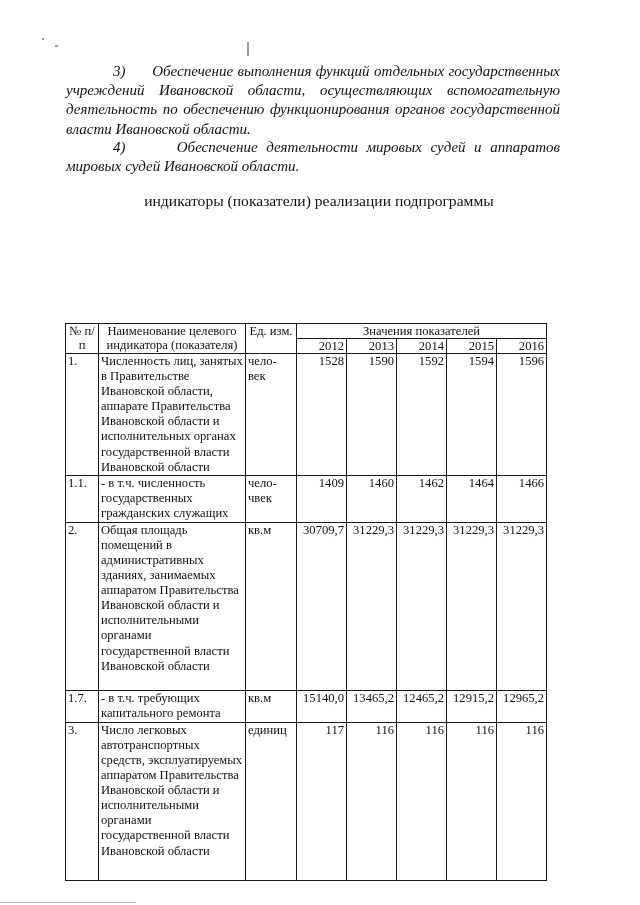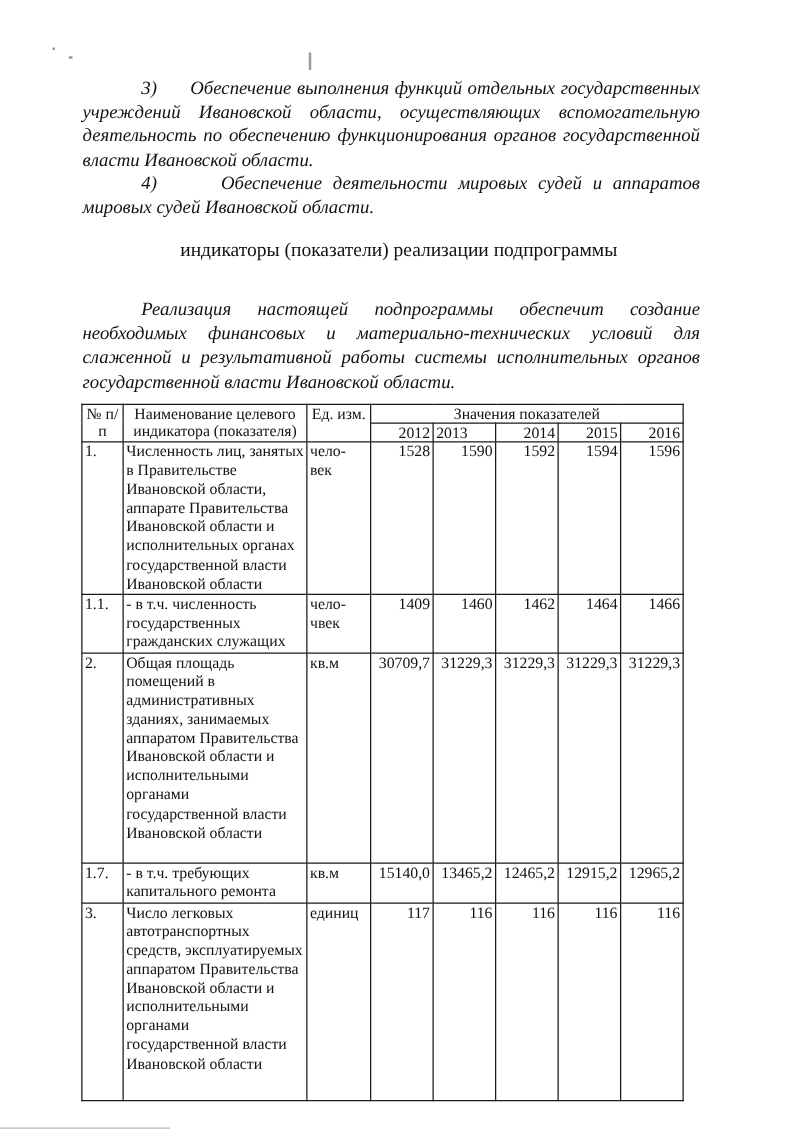--- a/index.html
+++ b/index.html
@@ -54,23 +54,20 @@
   </p>
 
   <p class="para" style="top:138px;margin:0;">
     <span class="indent"></span><span>4)&nbsp;&nbsp;&nbsp;&nbsp;&nbsp; Обеспечение деятельности мировых судей и аппаратов мировых судей Ивановской области.</span>
   </p>
 
   <div class="heading" style="top:191px;">
     <div>индикаторы (показатели) реализации подпрограммы</div>
   </div>
 
-  <p class="para" style="top:239px;margin:0;">
-    <span class="indent"></span><span>Реализация настоящей подпрограммы обеспечит создание необходимых финансовых и материально-технических условий для слаженной и результативной работы системы исполнительных органов государственной власти Ивановской области.</span>
-  </p>
 
   <table class="ind">
     <colgroup>
       <col class="c-num">
         <col class="c-name">
         <col class="c-unit">
       <col class="c-year">
         <col class="c-year">
         <col class="c-year">
         <col class="c-year">
@@ -78,21 +75,21 @@
     </colgroup>
     <thead>
       <tr>
         <th rowspan="2">№ п/п</th>
         <th rowspan="2">Наименование целевого индикатора (показателя)</th>
         <th rowspan="2">Ед. изм.</th>
         <th colspan="5">Значения показателей</th>
       </tr>
       <tr>
         <th style="text-align:right">2012</th>
-        <th style="text-align:left">2013</th>
+        <th style="text-align:right">2013</th>
         <th style="text-align:right">2014</th>
         <th style="text-align:right">2015</th>
         <th style="text-align:right">2016</th>
       </tr>
     </thead>
     <tbody>
       <tr style="height:110px">
         <td class="num">1.</td>
         <td class="name">Численность лиц, занятых в Правительстве Ивановской области, аппарате Правительства Ивановской области и исполнительных органах государственной власти Ивановской области</td>
         <td class="unit">чело-век</td>

